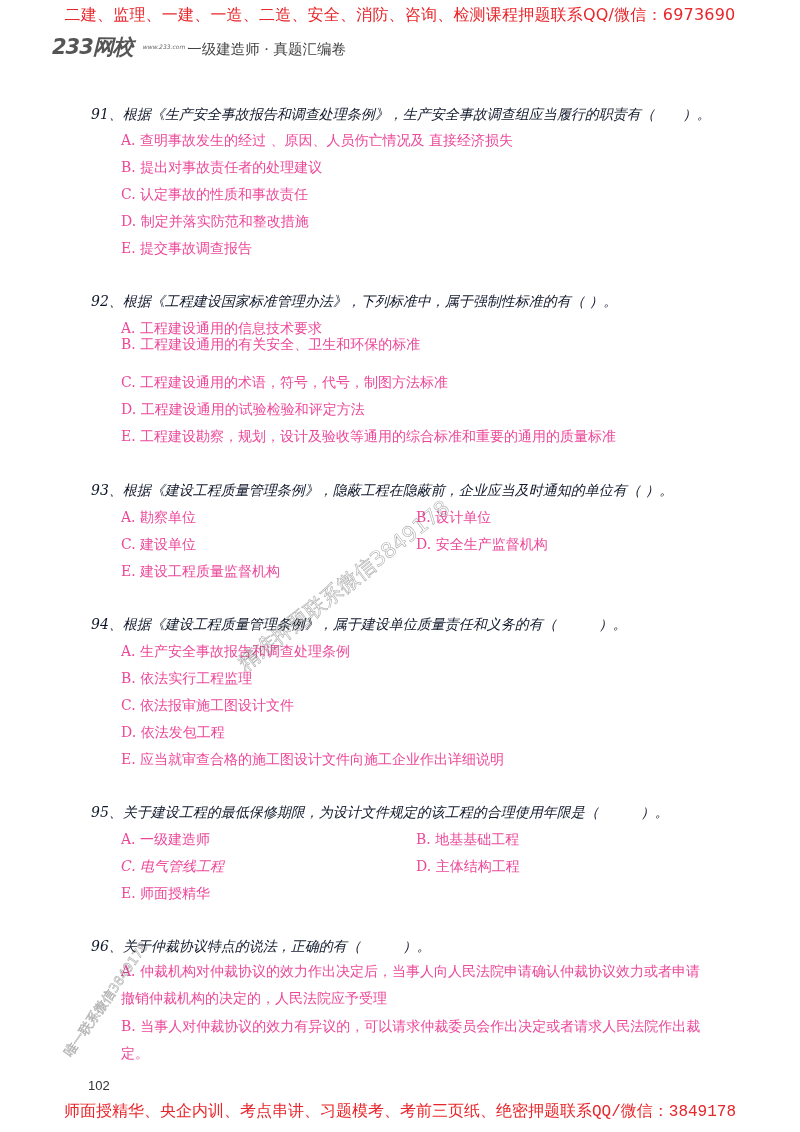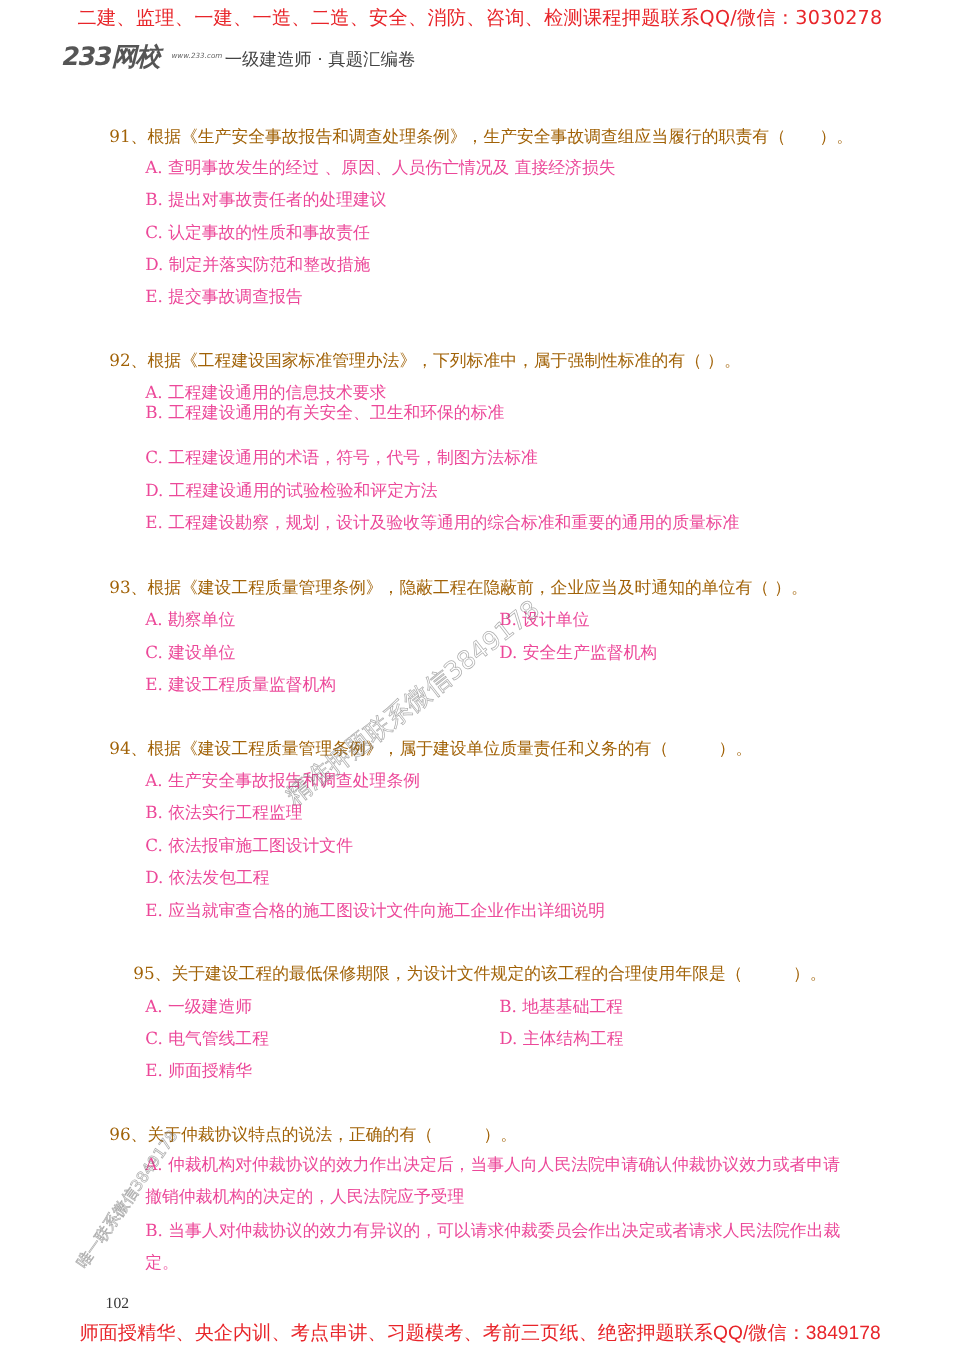--- a/index.html
+++ b/index.html
@@ -30,47 +30,47 @@
   }
   .brand-subtitle {
     font-family: "DejaVu Sans", "Liberation Sans", sans-serif;
     font-size: 14.5px; color: #444444; margin-left: 2px; margin-top: 4px;
   }
   .content {
     position: absolute; top: 0; left: 0; width: 800px;
   }
   .question { position: absolute; left: 91px; width: 660px; }
   .q-stem {
-    font-size: 14px; line-height: 20px; white-space: nowrap; color: #a16207;
+    font-size: 14px; line-height: 20px; white-space: nowrap; color: #0f172a; font-style: italic;
   }
   .opt {
     position: absolute; font-size: 14px; line-height: 20px; white-space: nowrap; color: #ec4899;
   }
   .opt-long { white-space: normal; width: 590px; line-height: 27px; }
   .page-number {
     position: absolute; top: 1078px; left: 88px;
-    font-family: Liberation Serif, serif; font-size: 13px; color: #333;
+    font-family: Liberation Sans, sans-serif; font-size: 13px; color: #333;
   }
   .bottom-banner {
     position: absolute; top: 1101px; left: 0; width: 800px; text-align: center;
-    font-family: Liberation Sans, sans-serif;
+    font-family: Liberation Mono, monospace;
     font-size: 16px; color: #e8252a;
   }
   .watermark {
     position: absolute; font-family: "DejaVu Sans", "Liberation Sans", sans-serif;
     color: rgba(120,120,120,0.45); font-size: 22px; white-space: nowrap;
     -webkit-text-stroke: 0.6px rgba(90,90,90,0.5); color: transparent;
   }
   .wm1 { left: 232px; top: 655px; transform: rotate(-38deg); transform-origin: left top; font-size: 21px; }
   .wm2 { left: 60px; top: 1050px; transform: rotate(-55deg); transform-origin: left top; font-size: 13px; }
 </style>
 </head>
 <body>
 
-<div class="top-banner">二建、监理、一建、一造、二造、安全、消防、咨询、检测课程押题联系QQ/微信：3030278</div>
+<div class="top-banner">二建、监理、一建、一造、二造、安全、消防、咨询、检测课程押题联系QQ/微信：6973690</div>
 
 <div class="brand">
   <div class="brand-logo">
     <span class="brand-logo-text">233网校</span>
     <span class="brand-url">www.233.com</span>
   </div>
   <span class="brand-subtitle">一级建造师 · 真题汇编卷</span>
 </div>
 
 <div class="content">
@@ -96,24 +96,24 @@
   <div class="opt" style="left:416px; top:534px;">D. 安全生产监督机构</div>
   <div class="opt" style="left:121px; top:561px;">E. 建设工程质量监督机构</div>
 
   <div class="question q-stem" style="top:614px;">94、根据《建设工程质量管理条例》，属于建设单位质量责任和义务的有（　　　）。</div>
   <div class="opt" style="left:121px; top:641px;">A. 生产安全事故报告和调查处理条例</div>
   <div class="opt" style="left:121px; top:668px;">B. 依法实行工程监理</div>
   <div class="opt" style="left:121px; top:695px;">C. 依法报审施工图设计文件</div>
   <div class="opt" style="left:121px; top:722px;">D. 依法发包工程</div>
   <div class="opt" style="left:121px; top:749px;">E. 应当就审查合格的施工图设计文件向施工企业作出详细说明</div>
 
-  <div class="question q-stem" style="top:802px;margin-left:20px;">95、关于建设工程的最低保修期限，为设计文件规定的该工程的合理使用年限是（　　　）。</div>
+  <div class="question q-stem" style="top:802px;">95、关于建设工程的最低保修期限，为设计文件规定的该工程的合理使用年限是（　　　）。</div>
   <div class="opt" style="left:121px; top:829px;">A. 一级建造师</div>
   <div class="opt" style="left:416px; top:829px;">B. 地基基础工程</div>
-  <div class="opt" style="left:121px; top:856px;">C. 电气管线工程</div>
+  <div class="opt" style="left:121px; top:856px;font-style:italic;">C. 电气管线工程</div>
   <div class="opt" style="left:416px; top:856px;">D. 主体结构工程</div>
   <div class="opt" style="left:121px; top:883px;">E. 师面授精华</div>
 
   <div class="question q-stem" style="top:936px;">96、关于仲裁协议特点的说法，正确的有（　　　）。</div>
   <div class="opt opt-long" style="left:121px; top:958px;">A. 仲裁机构对仲裁协议的效力作出决定后，当事人向人民法院申请确认仲裁协议效力或者申请撤销仲裁机构的决定的，人民法院应予受理</div>
   <div class="opt opt-long" style="left:121px; top:1013px;">B. 当事人对仲裁协议的效力有异议的，可以请求仲裁委员会作出决定或者请求人民法院作出裁定。</div>
 </div>
 
 <div class="watermark wm1">精准押题联系微信3849178</div>
 <div class="watermark wm2">唯一联系微信3849178</div>

